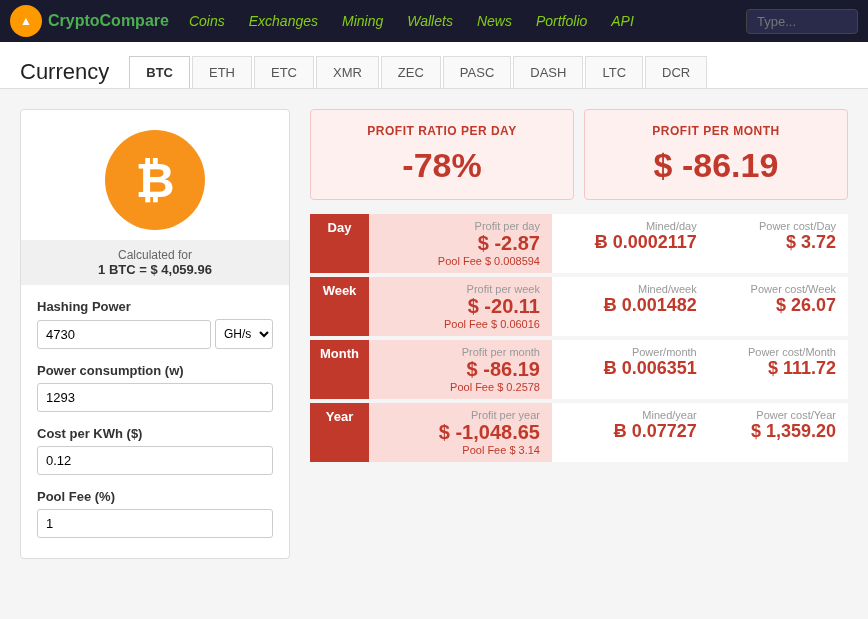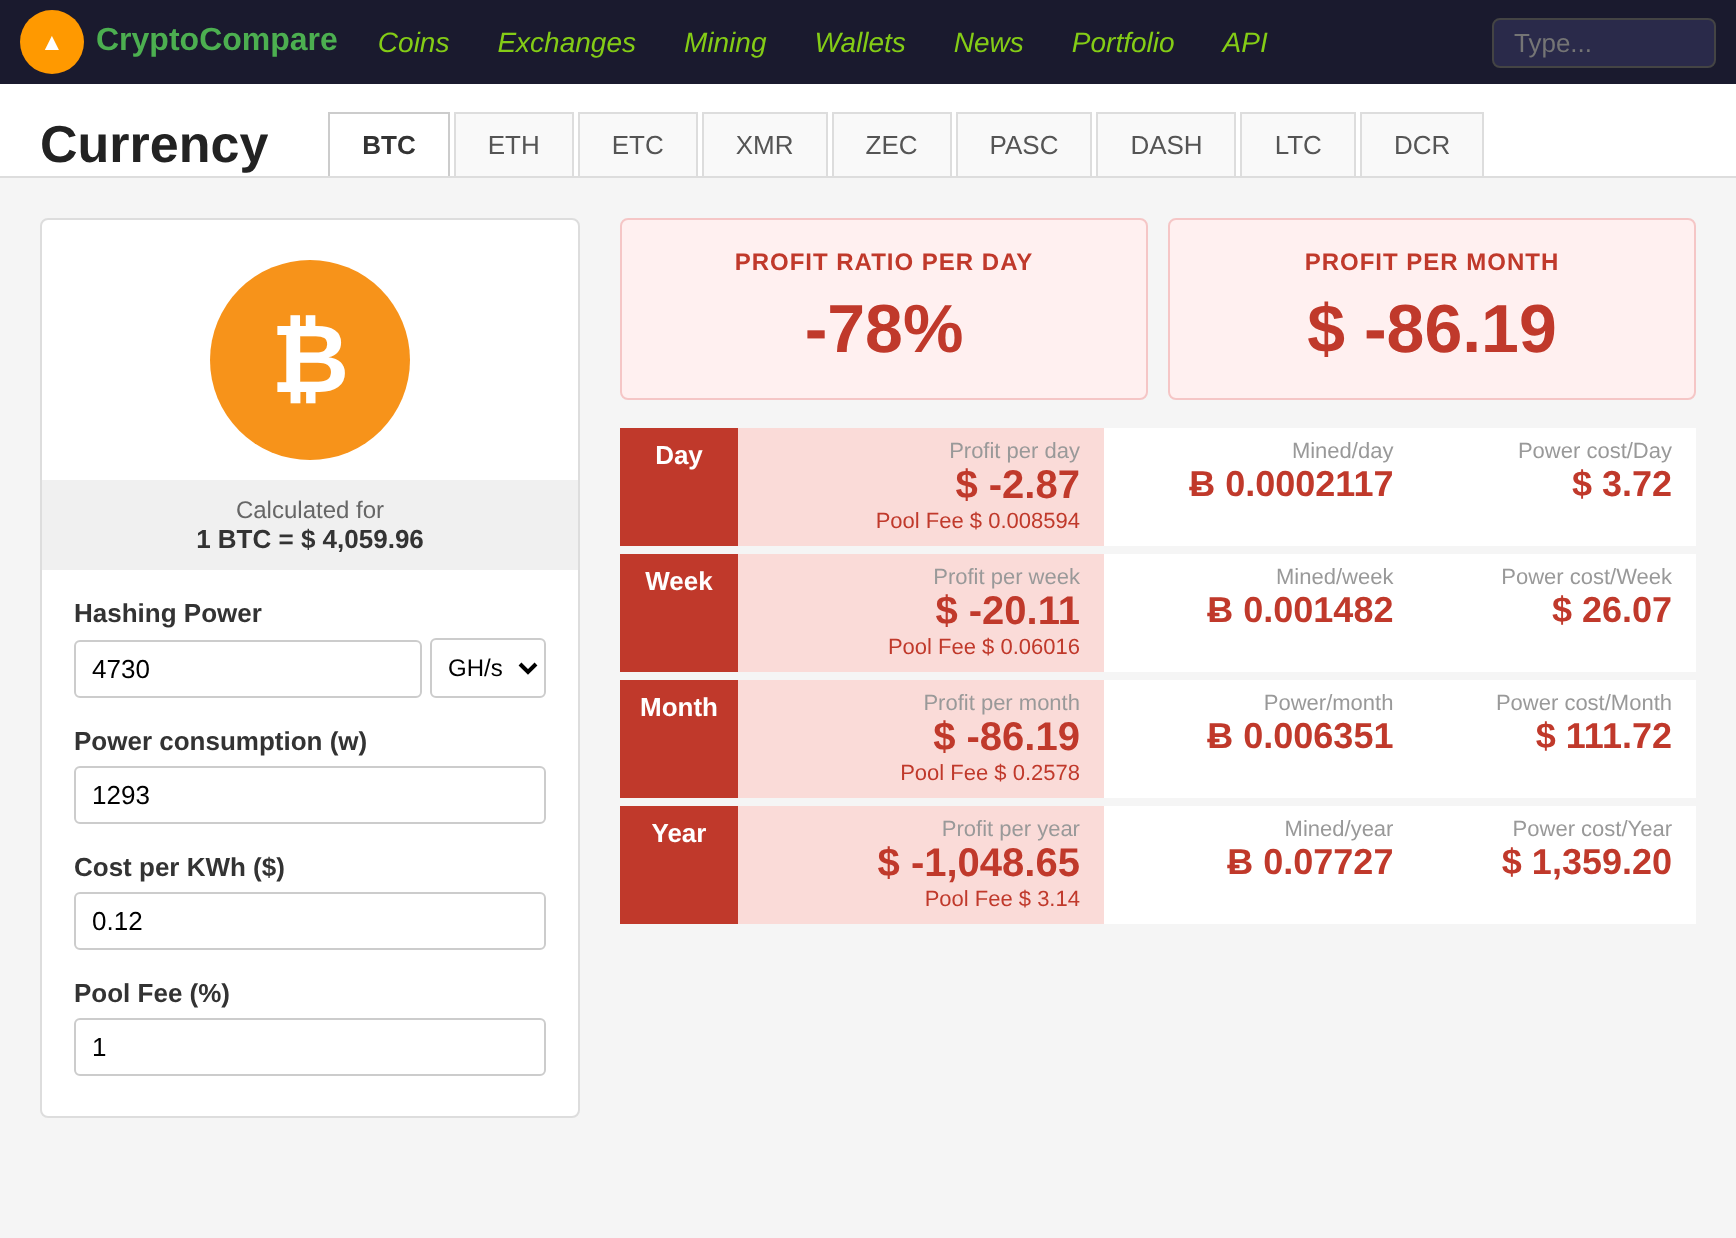--- a/index.html
+++ b/index.html
@@ -54,24 +54,24 @@
     
     .currency-header {
       background: white;
       padding: 14px 20px 0;
       border-bottom: 1px solid #ddd;
       display: flex;
       align-items: center;
       gap: 20px;
     }
     .currency-title {
-      font-size: 26px;
-      font-weight: bold;
+      font-size: 22px;
+      font-weight: normal;
       color: #222;
-      margin-right: 10px;
+      margin-right: 0;
     }
     .currency-tabs {
       display: flex;
       gap: 0;
     }
     .currency-tab {
       padding: 8px 16px;
       cursor: pointer;
       font-size: 13px;
       color: #555;

